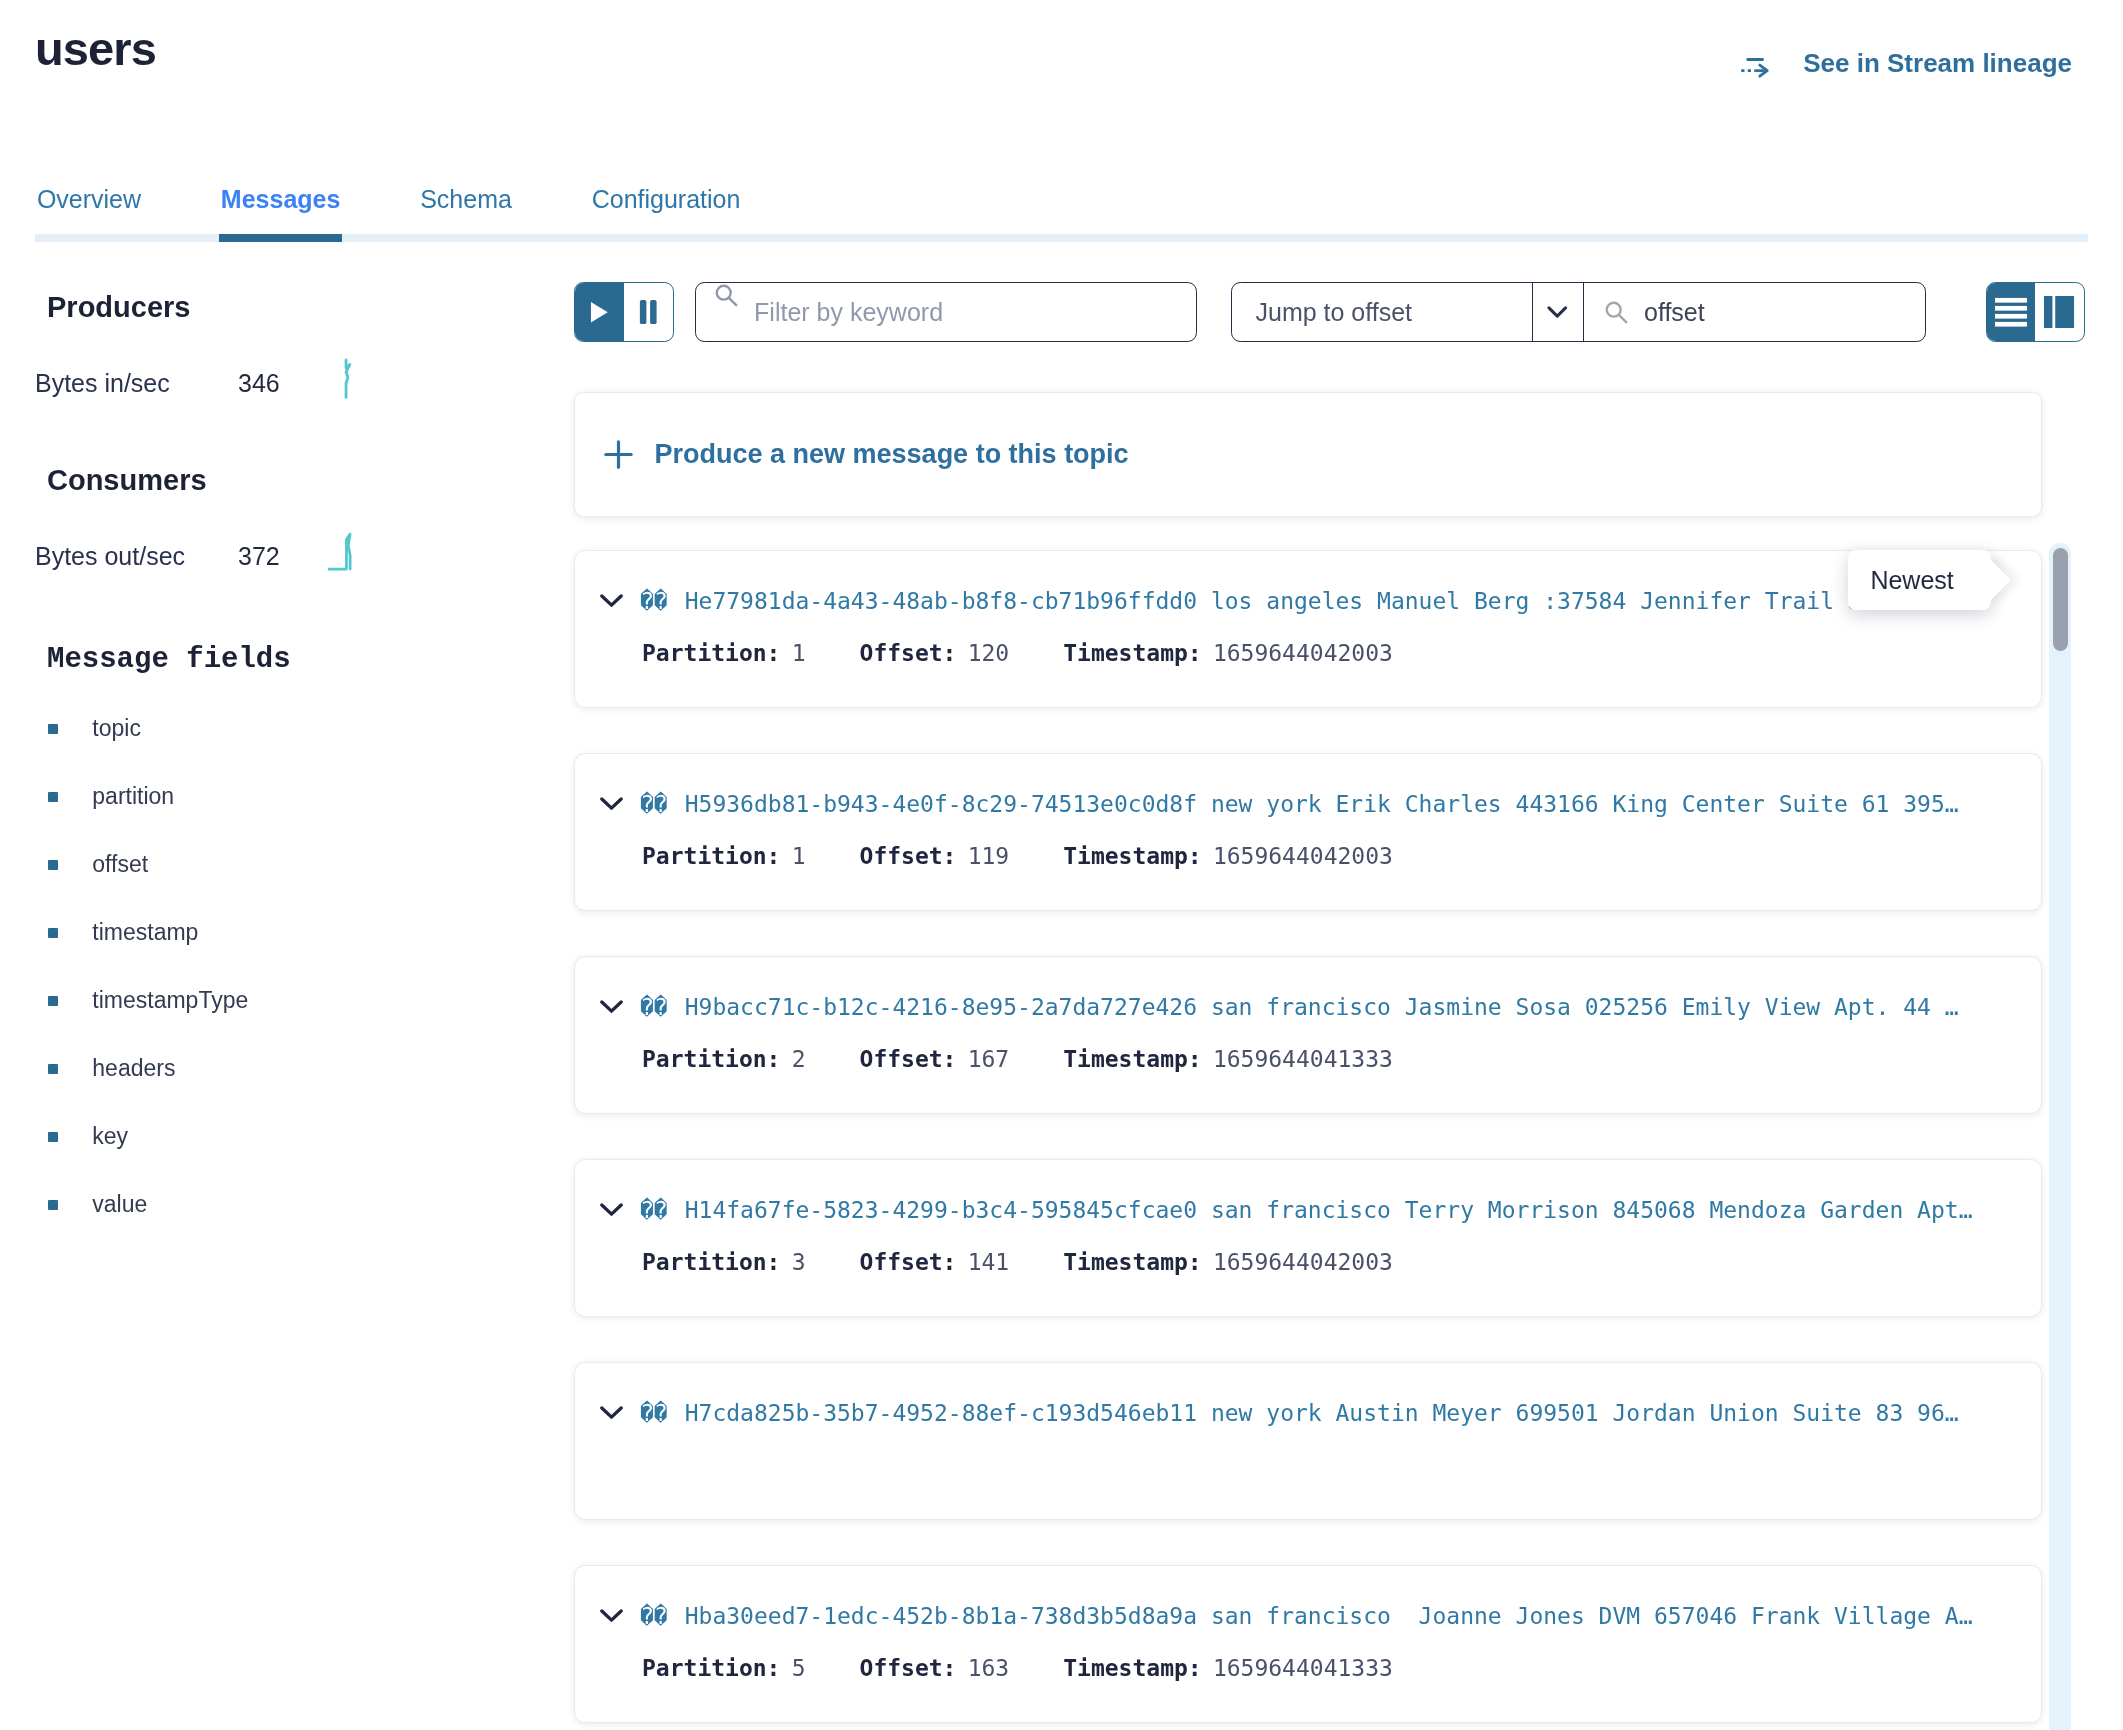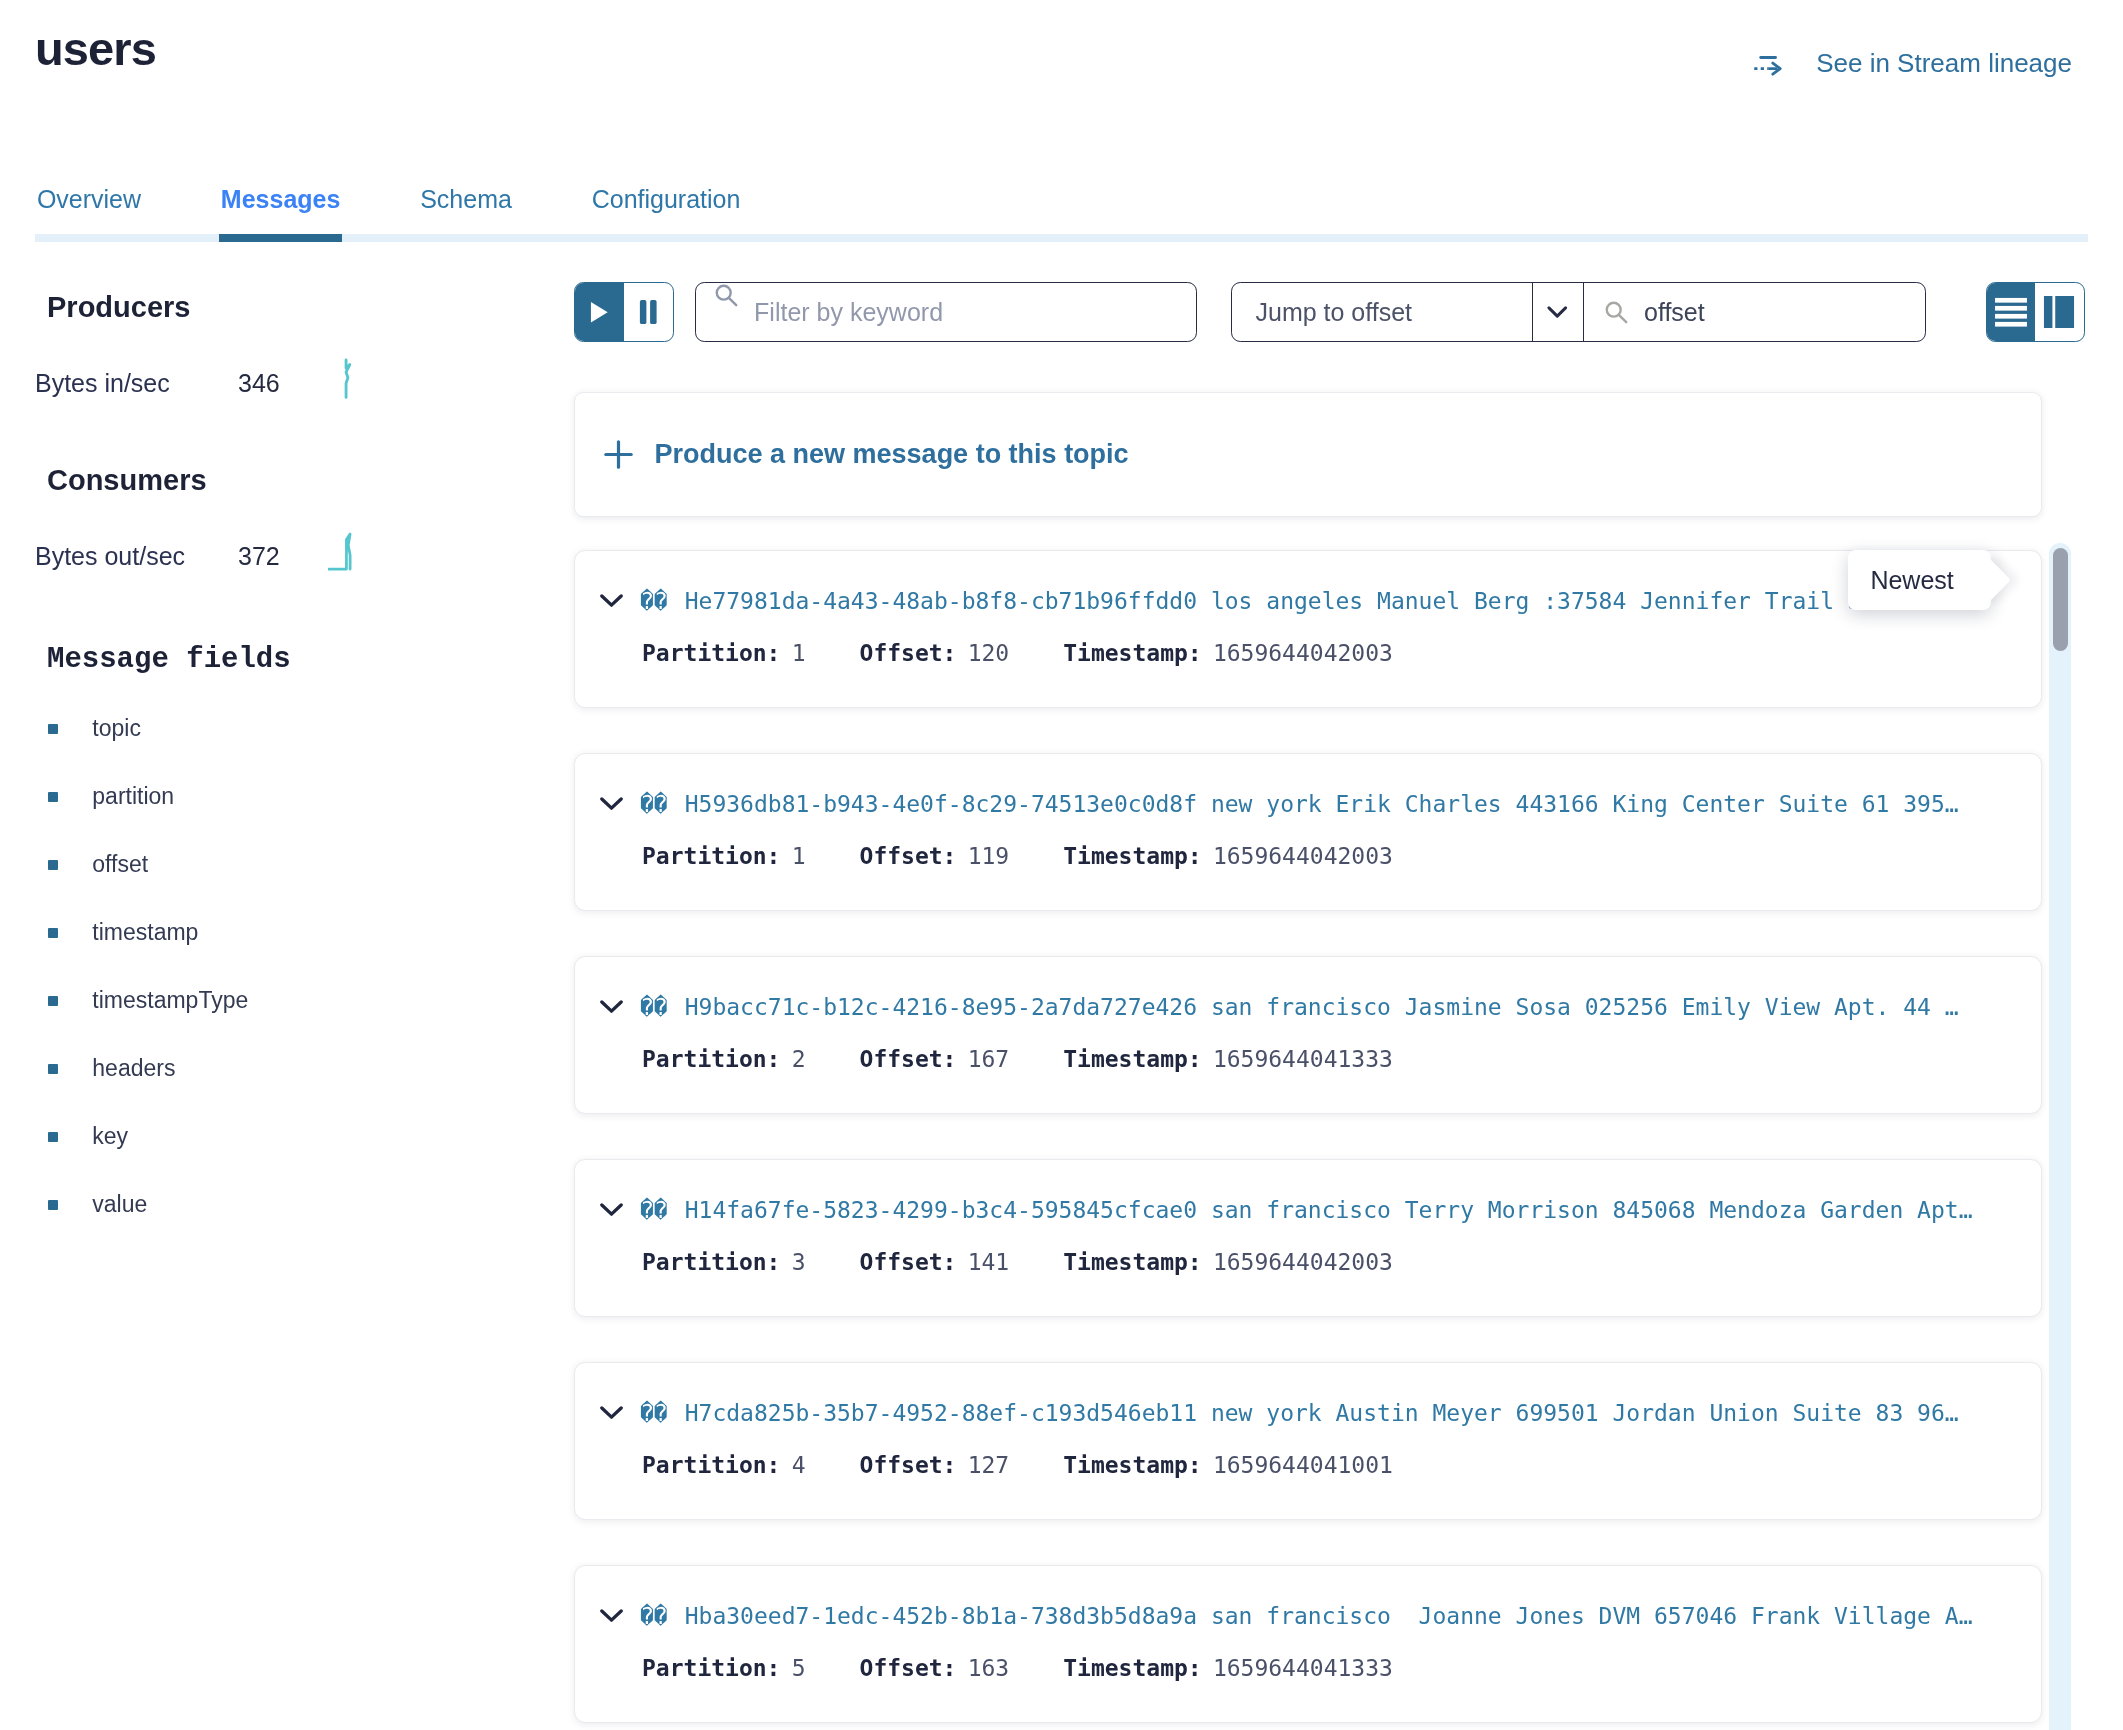--- a/index.html
+++ b/index.html
@@ -2,22 +2,22 @@
 <html style="font-size:15px"><head>
 <meta charset="utf-8">
 <style>
   html,body{margin:0;padding:0;background:#fff;}
   .screen{position:relative;width:2124px;height:1730px;background:#fff;overflow:hidden;
           font-family:"Liberation Sans",sans-serif;color:#252a41;}
 
   
   .page-title{position:absolute;left:35px;top:20.5px;font-size:47px;font-weight:700;
               letter-spacing:-0.9px;color:#1d2236;margin:0;}
-  .lineage-link{position:absolute;top:48px;right:52px;display:flex;align-items:center;gap:29px;
-                font-size:26px;font-weight:400;color:#2e6f9e;cursor:pointer;}
+  .lineage-link{position:absolute;top:48px;right:52px;display:flex;align-items:flex-end;gap:29px;
+                font-size:26px;font-weight:700;color:#2e6f9e;cursor:pointer;}
 
   
   .tabs{position:absolute;left:35px;top:185px;width:2053px;}
   .tab-row{display:inline-flex;gap:76px;position:relative;z-index:2;}
   .tab{font-size:25px;color:#2e77a8;padding:0 1.9px 28px 1.9px;position:relative;cursor:pointer;}
   .tab.active{color:#3b82f6;font-weight:700;}
   .tab.active::after{content:'';position:absolute;left:0;right:0;bottom:0;height:8.4px;background:#2b6a90;}
   .tab-track{position:absolute;left:0;right:0;bottom:0;height:8.4px;background:#e3f0fa;z-index:1;}
 
   
@@ -365,31 +365,20 @@
   <div class="msg-card">
     <div class="msg-head">
       <span>
         <svg width="23" height="14" viewBox="0 0 25 15">
           <polyline points="2,2 12.5,12 23,2" fill="none" stroke="#20263e" stroke-width="3.6" stroke-linecap="round" stroke-linejoin="round"></polyline>
         </svg>
       </span>
       <span class="msg-junk">��</span>
       <span class="msg-key">H7cda825b-35b7-4952-88ef-c193d546eb11 new york Austin Meyer 699501 Jordan Union Suite 83 96…</span>
     </div>
-    <div class="msg-meta">
-      <span>
-        <span class="meta-lab">Partition:</span><span class="meta-val">4</span>
-      </span>
-      <span>
-        <span class="meta-lab">Offset:</span><span class="meta-val">127</span>
-      </span>
-      <span>
-        <span class="meta-lab">Timestamp:</span><span class="meta-val">1659644041001</span>
-      </span>
-    </div>
   </div>
 
   <div class="msg-card">
     <div class="msg-head">
       <span>
         <svg width="23" height="14" viewBox="0 0 25 15">
           <polyline points="2,2 12.5,12 23,2" fill="none" stroke="#20263e" stroke-width="3.6" stroke-linecap="round" stroke-linejoin="round"></polyline>
         </svg>
       </span>
       <span class="msg-junk">��</span>

